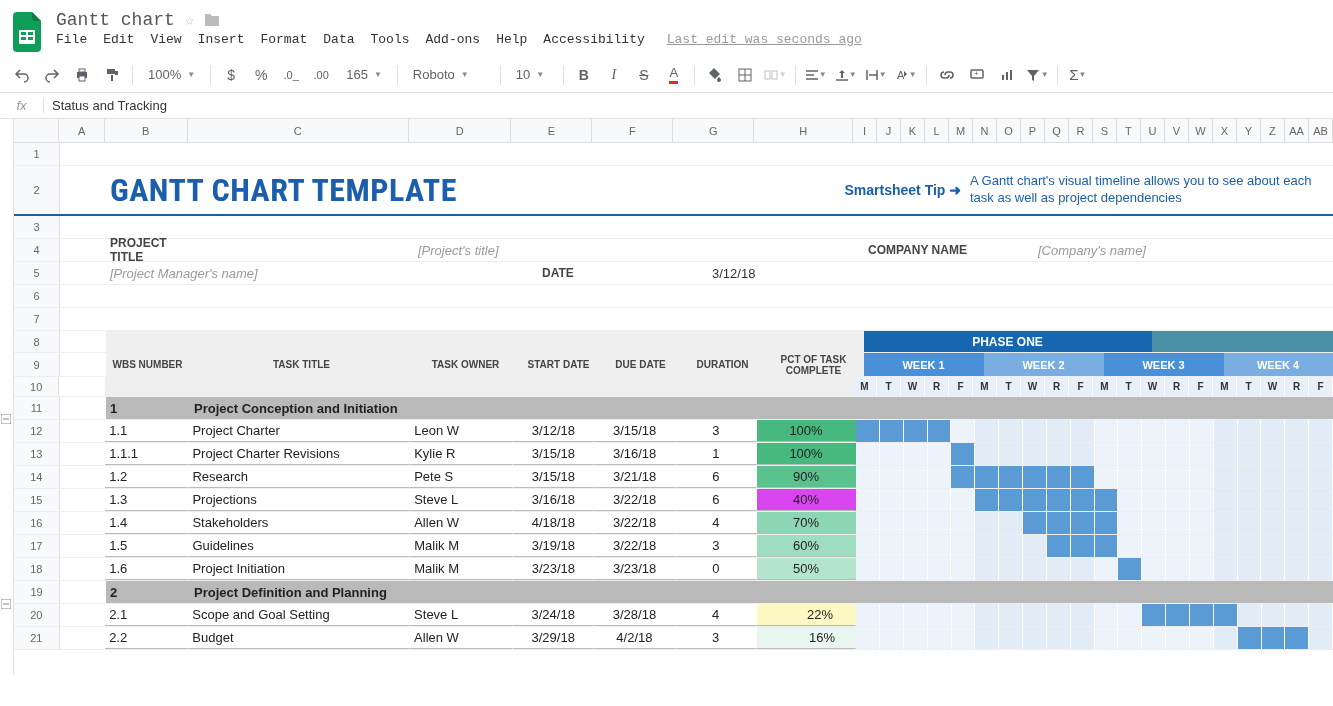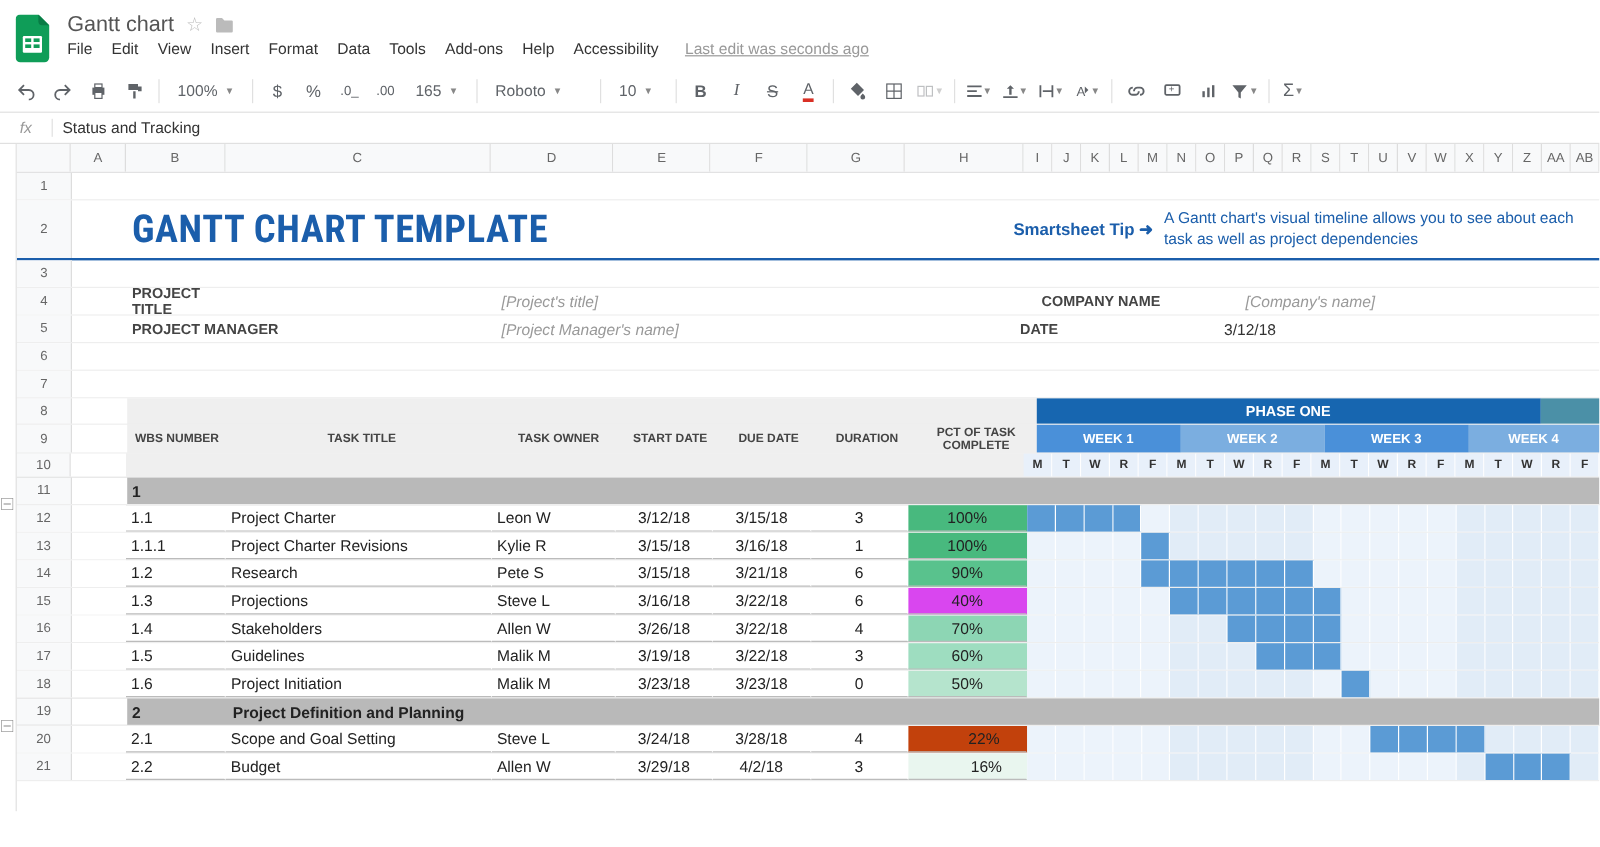--- a/index.html
+++ b/index.html
@@ -2,21 +2,21 @@
 <html><head>
 <meta charset="utf-8">
 <style>
 * { box-sizing: border-box; margin: 0; padding: 0; }
 body { font-family: Arial, "Helvetica Neue", sans-serif; font-size: 13px; color: #222; background: #fff; overflow: hidden; width: 1333px; height: 706px; }
 
 
 .header { padding: 8px 8px 0 8px; }
 .title-row { display: flex; align-items: center; gap: 8px; padding: 2px 0 4px 0; }
 .sheets-logo { width: 40px; height: 40px; display: flex; align-items: center; justify-content: center; }
-.title-main { display: flex; flex-direction: column; }
+.title-main { display: flex; flex-direction: column; font-family: Liberation Mono, monospace; }
 .doc-title-row { display: flex; align-items: center; gap: 10px; }
 .doc-title { font-size: 18px; color: #555; }
 .star, .folder { color: #bbb; font-size: 16px; }
 .menu-row { display: flex; align-items: center; gap: 16px; font-size: 13px; color: #333; padding: 2px 0 6px 0px; }
 .menu-item { cursor: pointer; }
 .last-edit { color: #999; text-decoration: underline; margin-left: 6px; }
 
 
 .toolbar { display: flex; align-items: center; gap: 2px; padding: 4px 8px; border-bottom: 1px solid #e0e0e0; height: 36px; }
 .tb-btn { width: 28px; height: 28px; display: flex; align-items: center; justify-content: center; color: #5f6368; border-radius: 2px; }
@@ -379,21 +379,20 @@
         <div class="cell" style="width:120px">
             <span class="meta-label">COMPANY NAME</span>
           </div>
         <div class="cell" style="width:50px"></div>
         <div class="cell meta-placeholder" style="flex:1">[Company's name]</div>
       </div>
 
       <div class="row">
         <div class="rh">5</div>
         <div class="cell cA"></div>
-        <div class="cell meta-label" style="width:308px">PROJECT MANAGER</div>
         <div class="cell cD meta-placeholder" style="width:200px">[Project Manager's name]</div>
         <div class="cell" style="width:232px"></div>
         <div class="cell" style="width:120px">
             <span class="meta-label">DATE</span>
           </div>
         <div class="cell" style="width:50px"></div>
         <div class="cell meta-val" style="flex:1">3/12/18</div>
       </div>
 
       <div class="row">
@@ -410,21 +409,21 @@
       <div class="row col-hdr-row" style="height:22px">
         <div class="rh">8</div>
         <div class="cell cA blank"></div>
         <div class="cell cB"></div>
           <div class="cell cC"></div>
           <div class="cell cD"></div>
           <div class="cell cE"></div>
           <div class="cell cF"></div>
           <div class="cell cG"></div>
           <div class="cell cH"></div>
-        <div class="cell phase-hdr" style="width:420px">PHASE ONE</div>
+        <div class="cell phase-hdr" style="width:288px">PHASE ONE</div>
         <div class="cell phase-hdr phase-hdr2" style="flex:1"></div>
       </div>
 
       <div class="row col-hdr-row" style="height:24px">
         <div class="rh">9</div>
         <div class="cell cA blank"></div>
         <div class="cell cB col-hdr">WBS NUMBER</div>
         <div class="cell cC col-hdr">TASK TITLE</div>
         <div class="cell cD col-hdr">TASK OWNER</div>
         <div class="cell cE col-hdr">START DATE</div>
@@ -468,20 +467,21 @@
             <div class="cell day-hdr cDay">W</div>
             <div class="cell day-hdr cDay">R</div>
             <div class="cell day-hdr cDay">F</div>
           </div>
       </div>
 
       <div class="row section-row">
         <div class="rh" style="background:#f8f9fa;font-weight:400">11</div>
         <div class="cell cA blank"></div>
         <div class="cell cB">1</div>
+        <div class="cell" style="flex:1">Project Conception and Initiation</div>
       </div>
 
       <div id="data-rows-1">
           <div class="row">
             <div class="rh">12</div>
             <div class="cell cA blank"></div>
             <div class="cell cB data-underline">1.1</div>
             <div class="cell cC data-underline">Project Charter</div>
             <div class="cell cD data-underline">Leon W</div>
             <div class="cell cE data-underline center">3/12/18</div>
@@ -601,21 +601,21 @@
             <div class="cell cDay day-cell wk2"></div>
             <div class="cell cDay day-cell wk2"></div>
             <div class="cell cDay day-cell wk2"></div>
           </div>
           <div class="row">
             <div class="rh">16</div>
             <div class="cell cA blank"></div>
             <div class="cell cB data-underline">1.4</div>
             <div class="cell cC data-underline">Stakeholders</div>
             <div class="cell cD data-underline">Allen W</div>
-            <div class="cell cE data-underline center">3/26/18</div>
+            <div class="cell cE data-underline center">4/18/18</div>
             <div class="cell cF data-underline center">3/22/18</div>
             <div class="cell cG data-underline center">4</div>
             <div class="cell cH pct data-underline" style="background: rgb(141, 214, 180);">70%</div>
             <div class="cell cDay day-cell"></div>
             <div class="cell cDay day-cell"></div>
             <div class="cell cDay day-cell"></div>
             <div class="cell cDay day-cell"></div>
             <div class="cell cDay day-cell"></div>
             <div class="cell cDay day-cell wk2"></div>
             <div class="cell cDay day-cell wk2"></div>
@@ -707,21 +707,21 @@
       <div id="data-rows-2">
           <div class="row">
             <div class="rh">20</div>
             <div class="cell cA blank"></div>
             <div class="cell cB data-underline">2.1</div>
             <div class="cell cC data-underline">Scope and Goal Setting</div>
             <div class="cell cD data-underline">Steve L</div>
             <div class="cell cE data-underline center">3/24/18</div>
             <div class="cell cF data-underline center">3/28/18</div>
             <div class="cell cG data-underline center">4</div>
-            <div class="cell cH pct data-underline" style="background: #c2410c; padding-left: 32px;">22%</div>
+            <div class="cell cH pct data-underline" style="background: #fef9c3; padding-left: 32px;">22%</div>
             <div class="cell cDay day-cell"></div>
             <div class="cell cDay day-cell"></div>
             <div class="cell cDay day-cell"></div>
             <div class="cell cDay day-cell"></div>
             <div class="cell cDay day-cell"></div>
             <div class="cell cDay day-cell wk2"></div>
             <div class="cell cDay day-cell wk2"></div>
             <div class="cell cDay day-cell wk2"></div>
             <div class="cell cDay day-cell wk2"></div>
             <div class="cell cDay day-cell wk2"></div>

